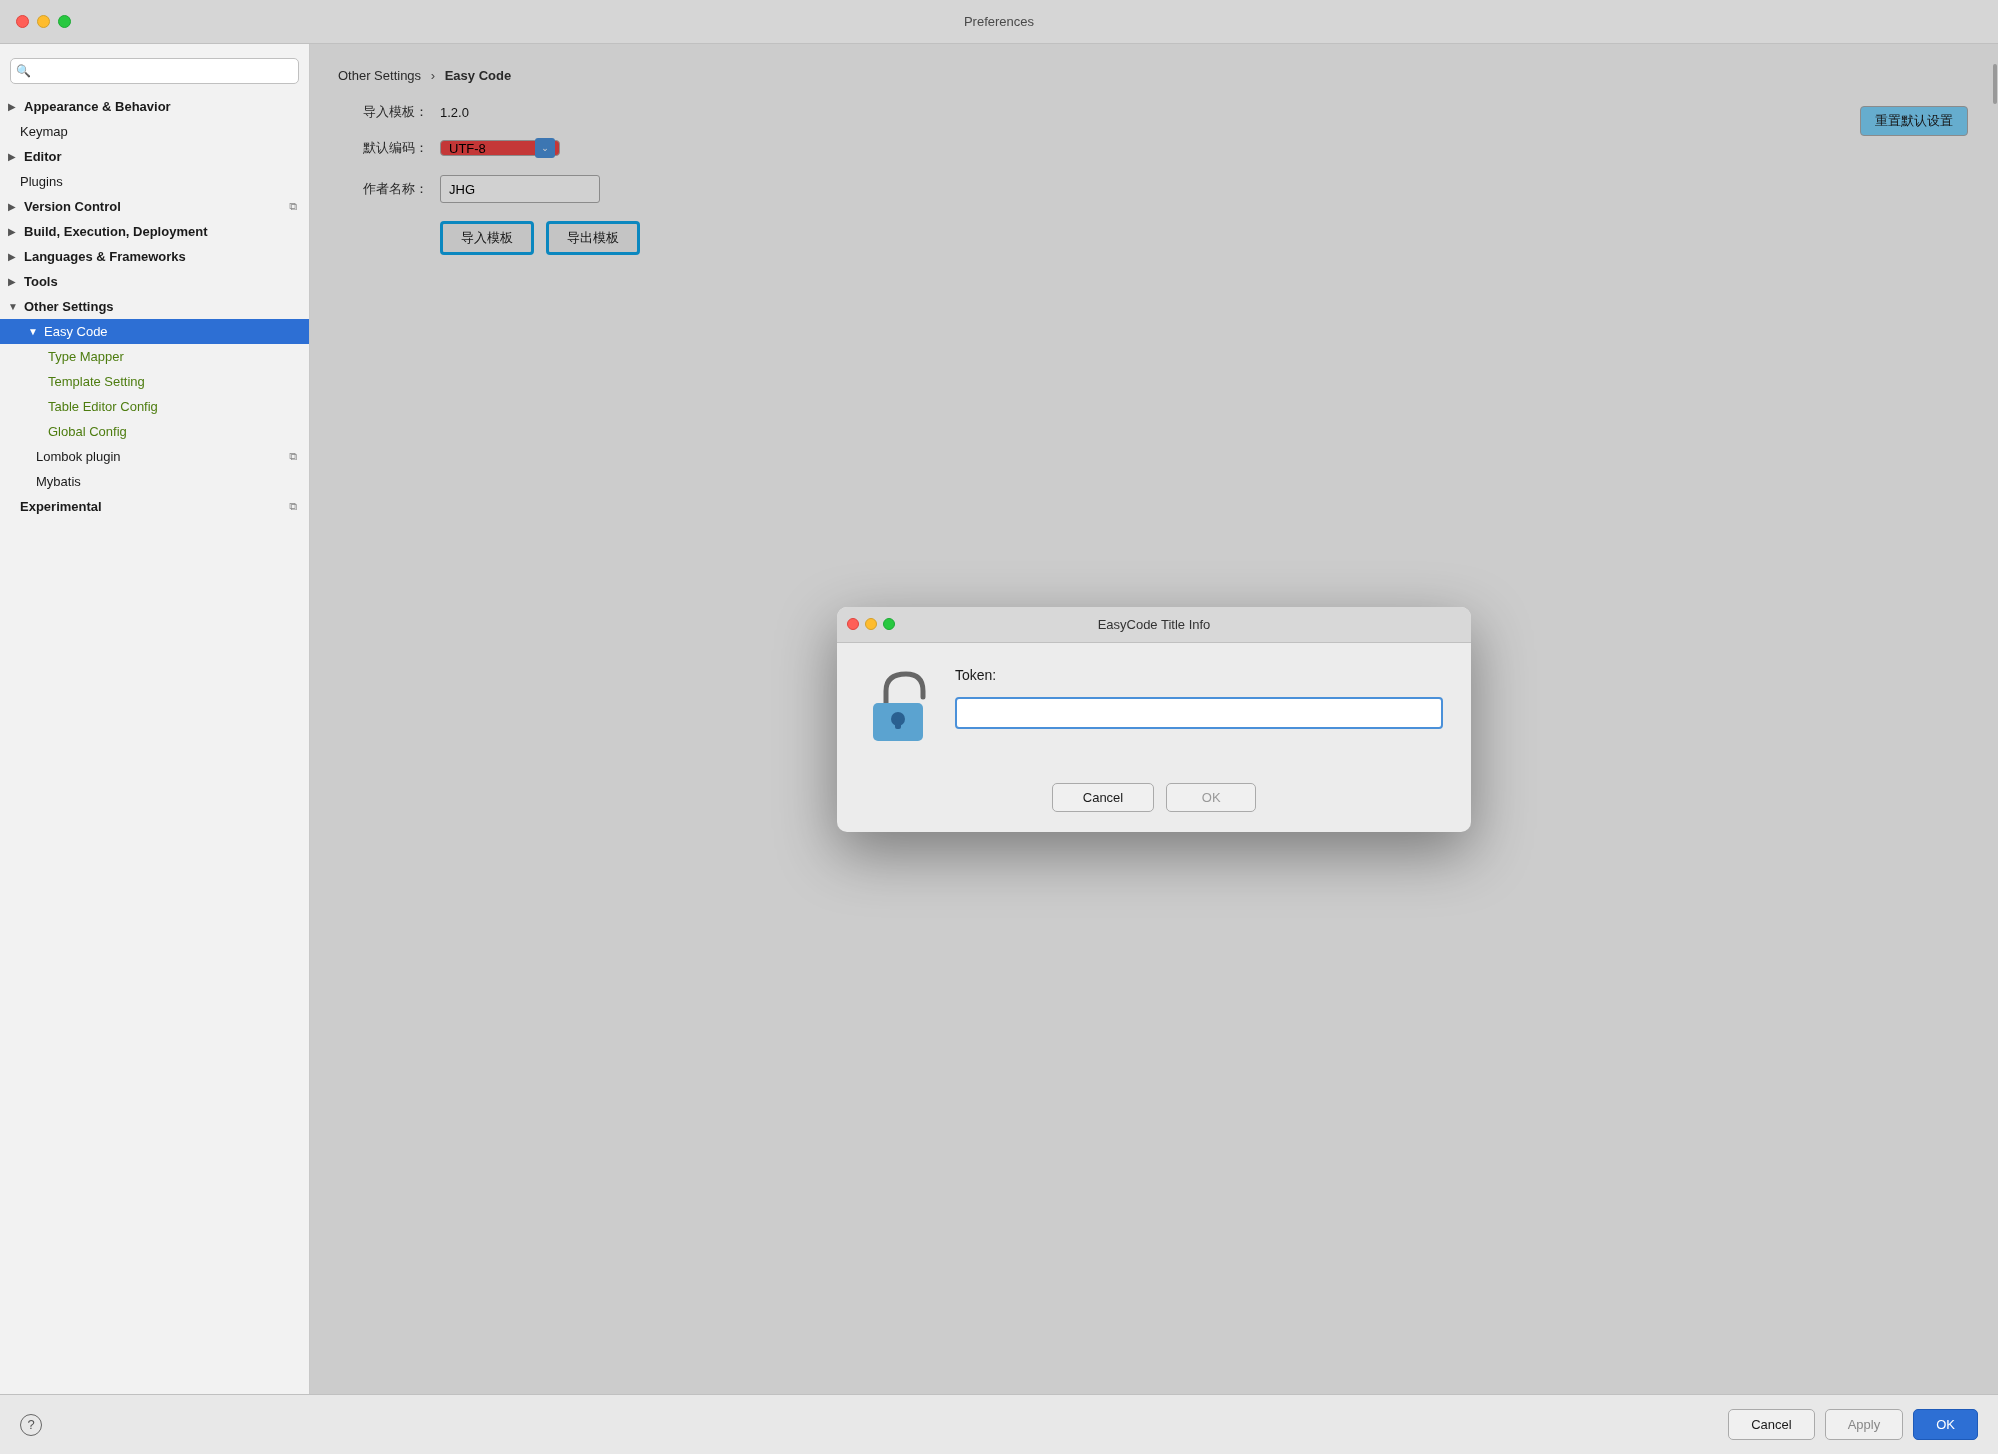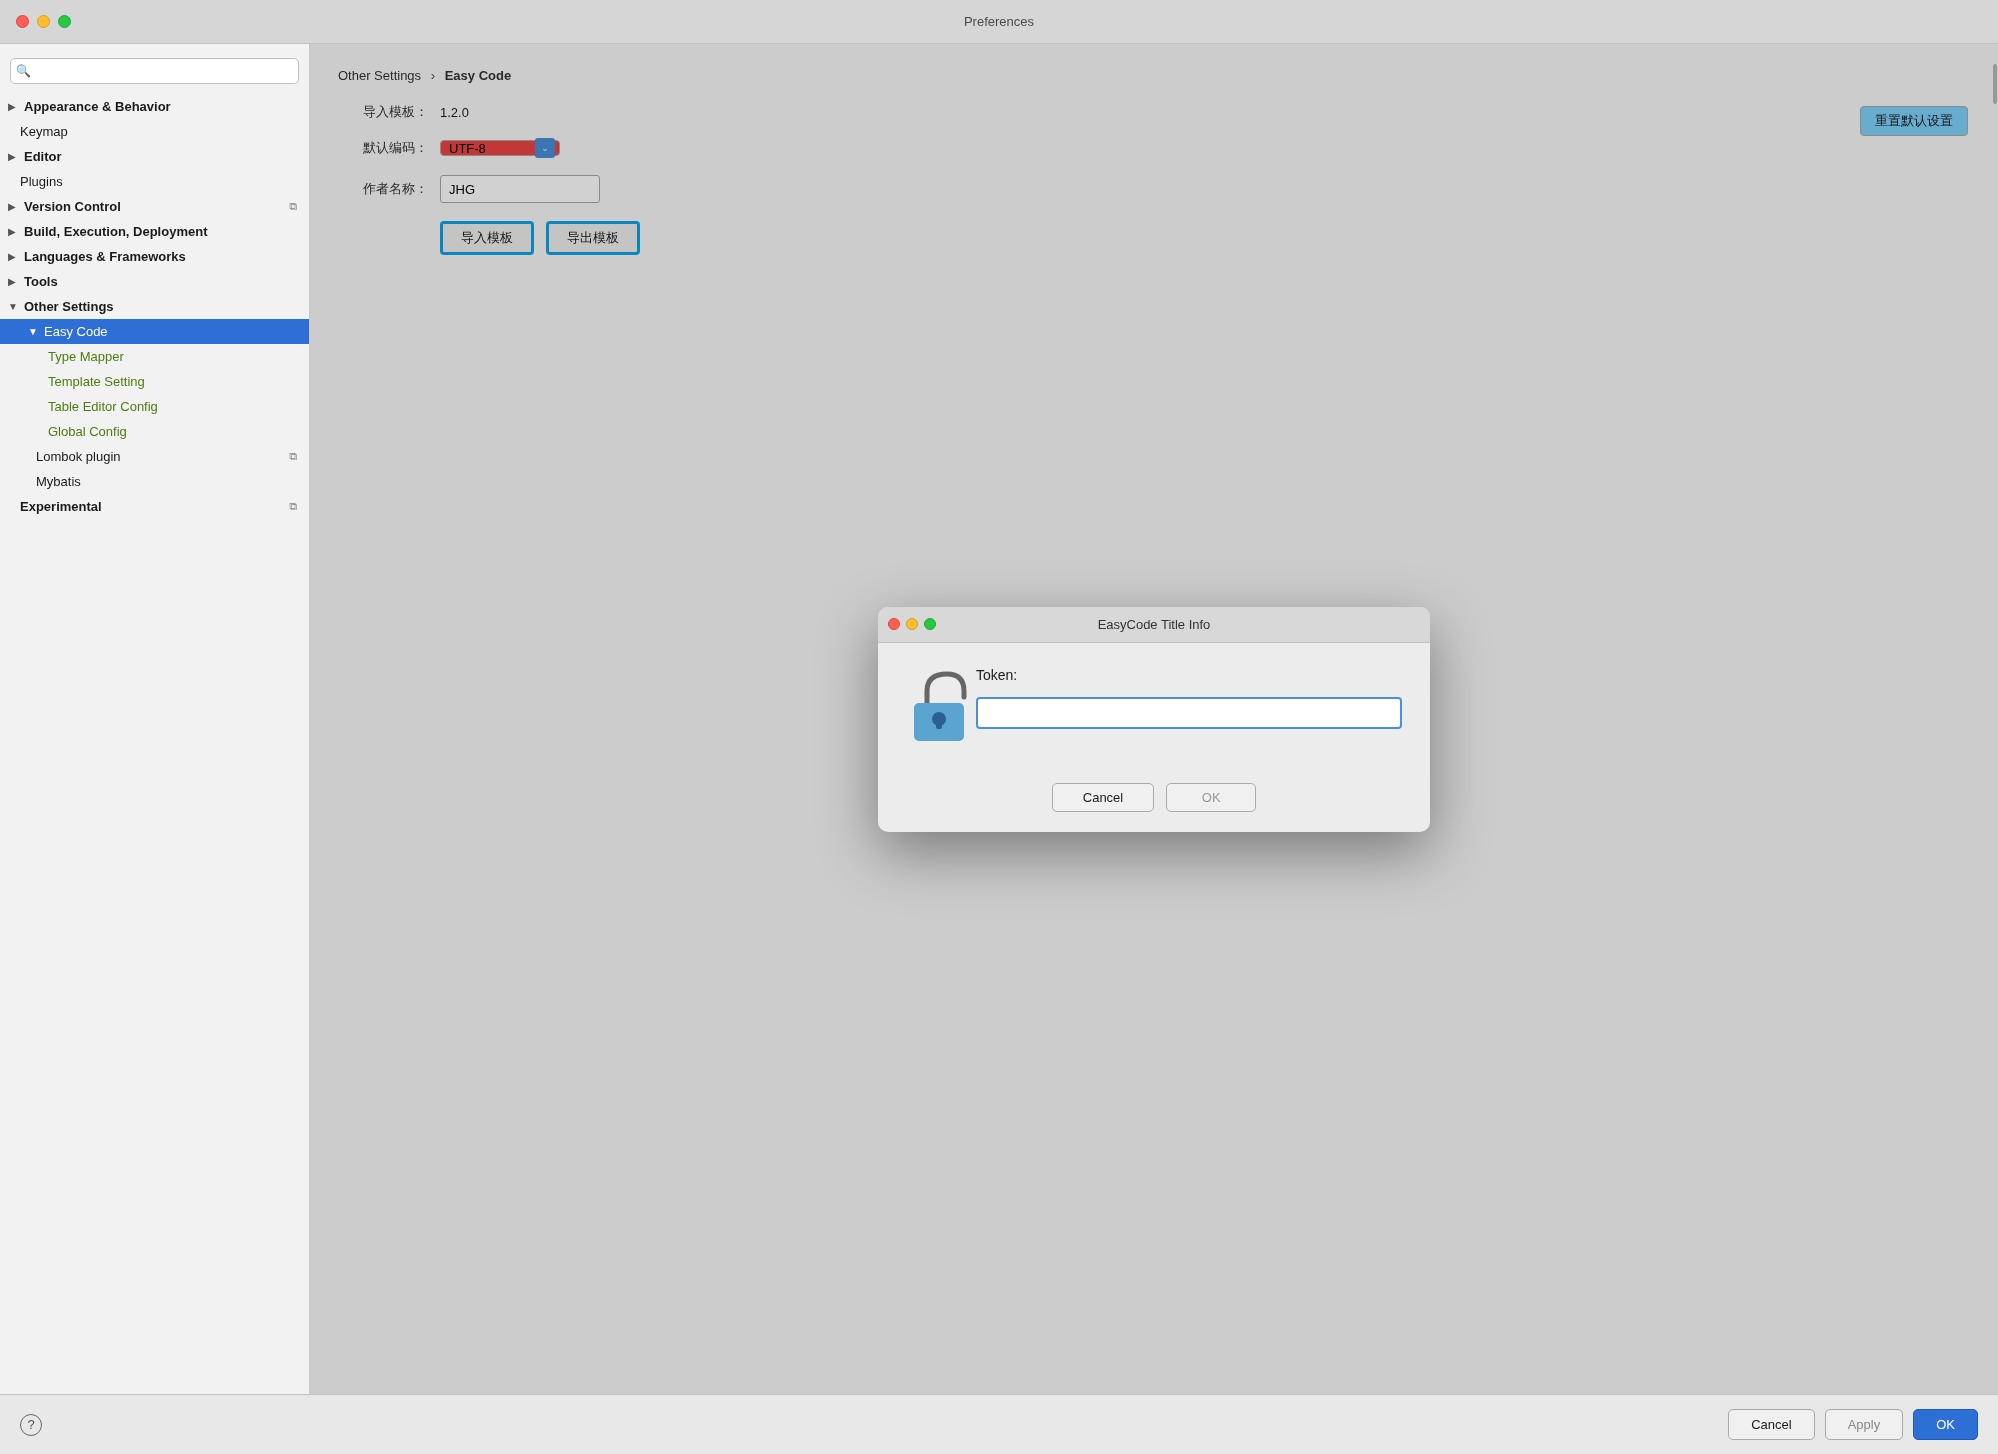--- a/index.html
+++ b/index.html
@@ -303,21 +303,21 @@
       background: rgba(0,0,0,0.18);
       display: flex;
       align-items: center;
       justify-content: center;
       z-index: 100;
     }
 
     .modal {
       background: #ececec;
       border-radius: 10px;
-      width: 552px;
+      width: 634px;
       box-shadow: 0 20px 60px rgba(0,0,0,0.4);
       overflow: hidden;
     }
 
     .modal-titlebar {
       background: #d8d8d8;
       height: 36px;
       display: flex;
       align-items: center;
       justify-content: center;
@@ -342,20 +342,21 @@
     .modal-title {
       font-size: 13px;
       color: #333;
       font-weight: 500;
     }
 
     .modal-body {
       padding: 24px 28px 20px 28px;
       display: flex;
       align-items: flex-start;
+      gap: 20px;
     }
 
     .lock-icon-wrap {
       width: 70px;
       height: 80px;
       display: flex;
       align-items: center;
       justify-content: center;
       flex-shrink: 0;
     }

